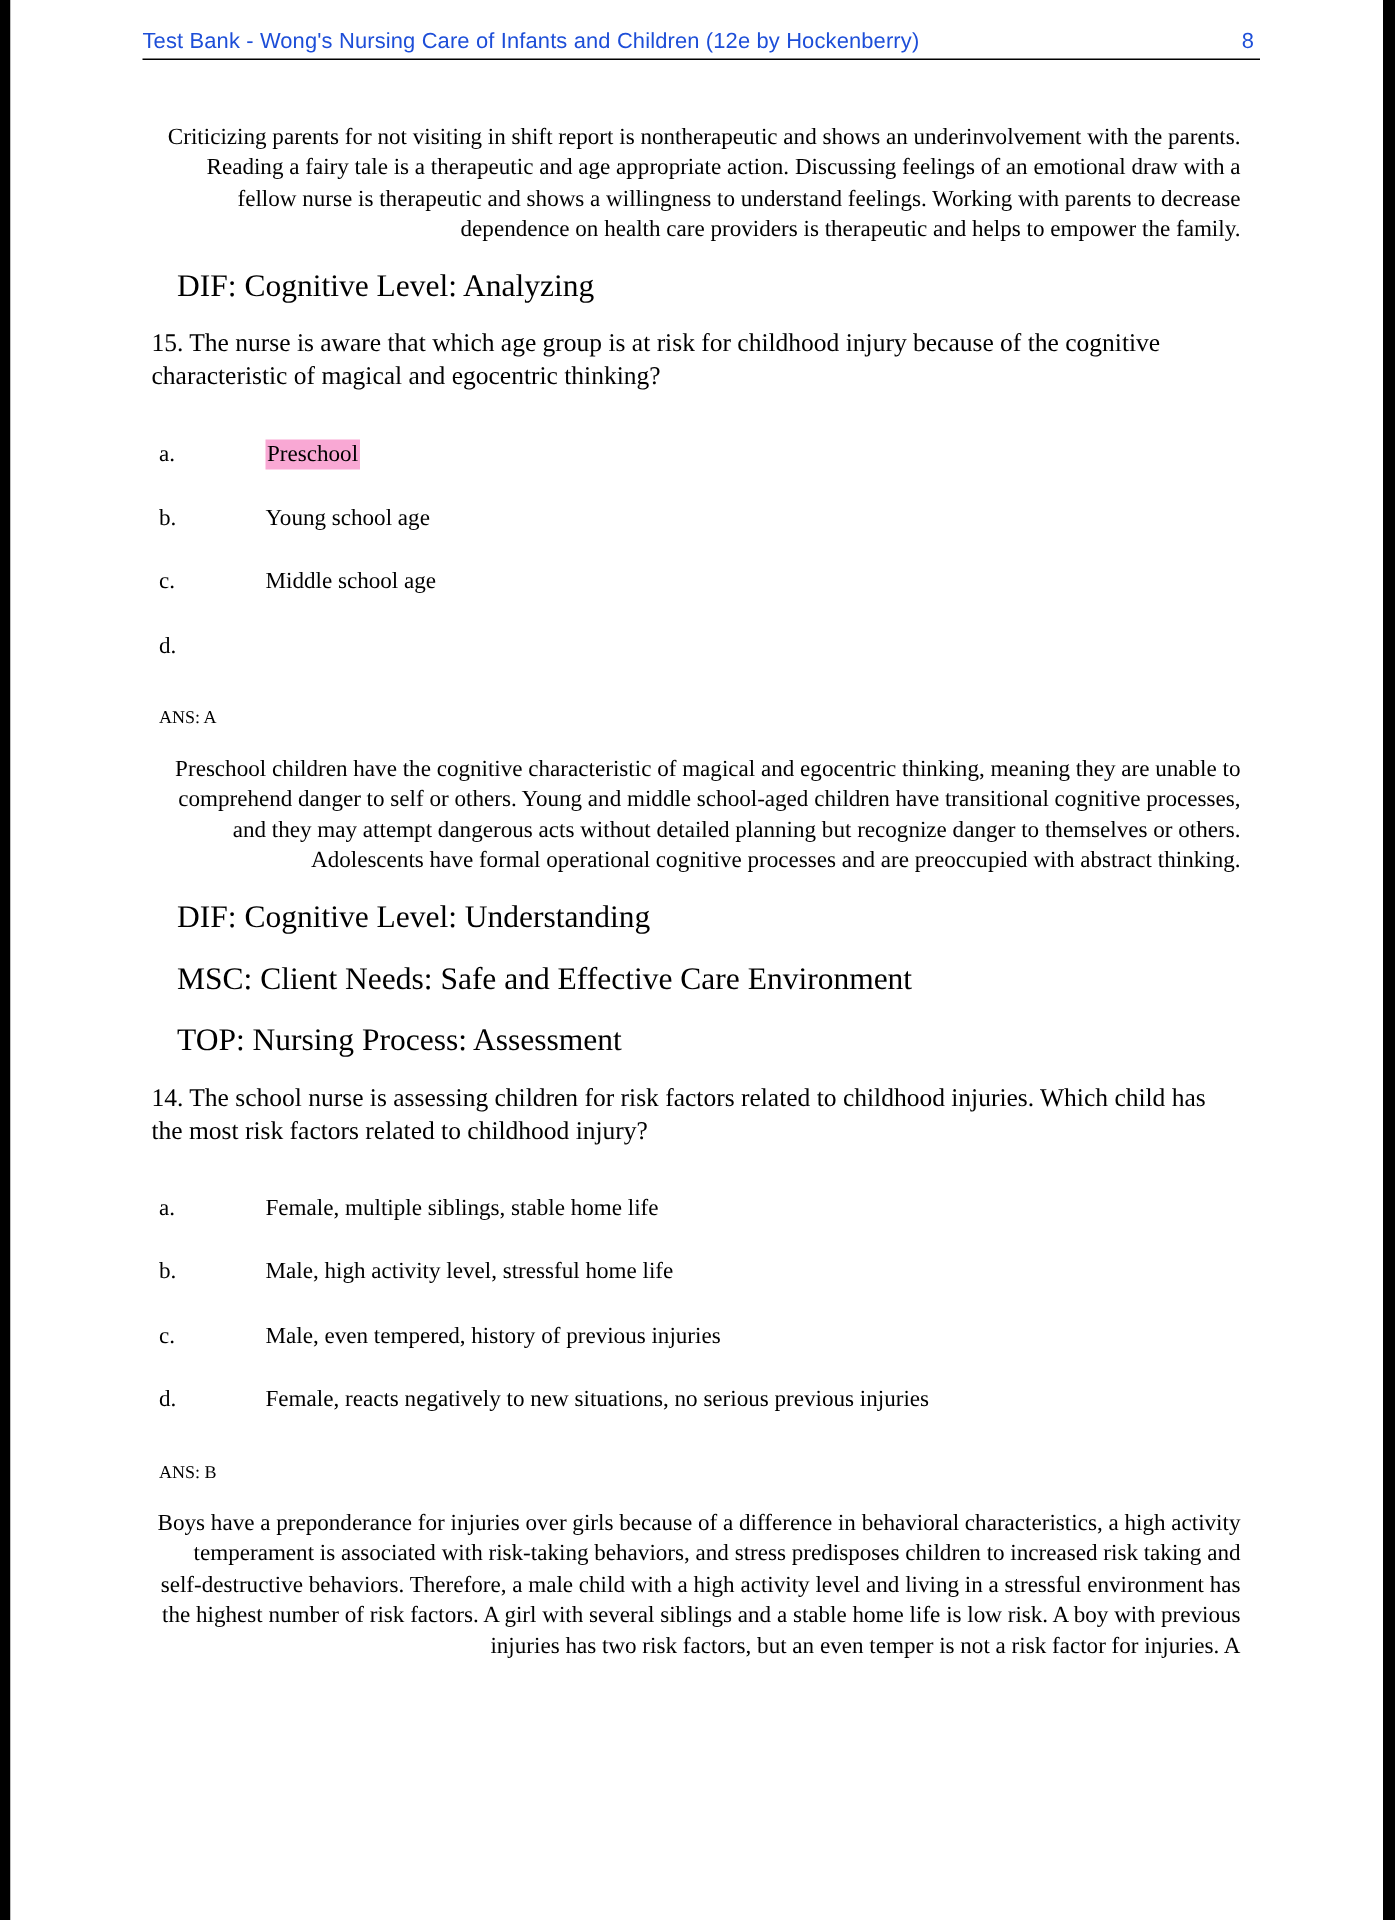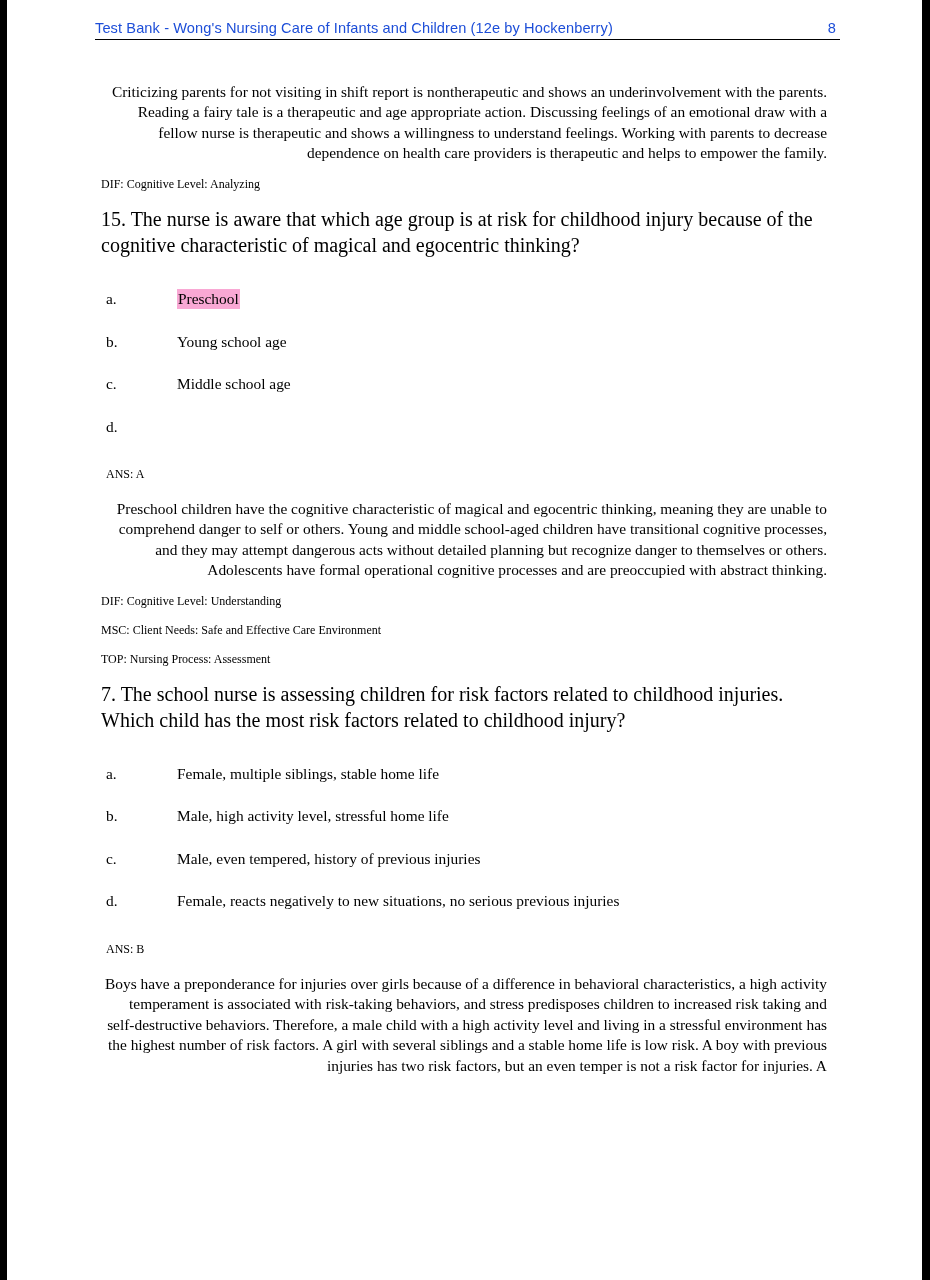--- a/index.html
+++ b/index.html
@@ -98,26 +98,26 @@
   }
   .choice-wrap .choice:first-child {
     margin-top: 6px;
   }
   .ans {
     font-size: 12px;
     line-height: 1.33;
     margin: 0 0 16px 5px;
   }
   .meta {
-    font-size: 12px;
-    line-height: 1.33;
-    margin: 0 0 13px 0;
+    font-size: 21px;
+    line-height: 1.33;
+    margin: 0 0 13px 17px;
   }
   .question {
-    font-size: 20px;
+    font-size: 17px;
     line-height: 1.33;
     margin: 0 0 14px 0;
   }
   .pre-choice-gap {
     height: 10px;
   }
   .post-choice-gap {
     height: 8px;
   }
   .highlight-span {
@@ -172,21 +172,21 @@
       <p class="ans">ANS: A</p>
 
       <p class="para">Preschool children have the cognitive characteristic of magical and egocentric thinking, meaning they are unable to comprehend danger to self or others. Young and middle school-aged children have transitional cognitive processes, and they may attempt dangerous acts without detailed planning but recognize danger to themselves or others. Adolescents have formal operational cognitive processes and are preoccupied with abstract thinking.</p>
 
       <p class="meta">DIF: Cognitive Level: Understanding</p>
 
       <p class="meta">MSC: Client Needs: Safe and Effective Care Environment</p>
 
       <p class="meta">TOP: Nursing Process: Assessment</p>
 
-      <p class="question">7. The school nurse is assessing children for risk factors related to childhood injuries. Which child has the most risk factors related to childhood injury?</p>
+      <p class="question">14. The school nurse is assessing children for risk factors related to childhood injuries. Which child has the most risk factors related to childhood injury?</p>
 
       <div class="pre-choice-gap"></div>
 
       <div class="choice-wrap">
         <div class="choice">
           <span class="letter">a.</span>
           <span class="text">Female, multiple siblings, stable home life</span>
         </div>
         <div class="choice">
           <span class="letter">b.</span>

